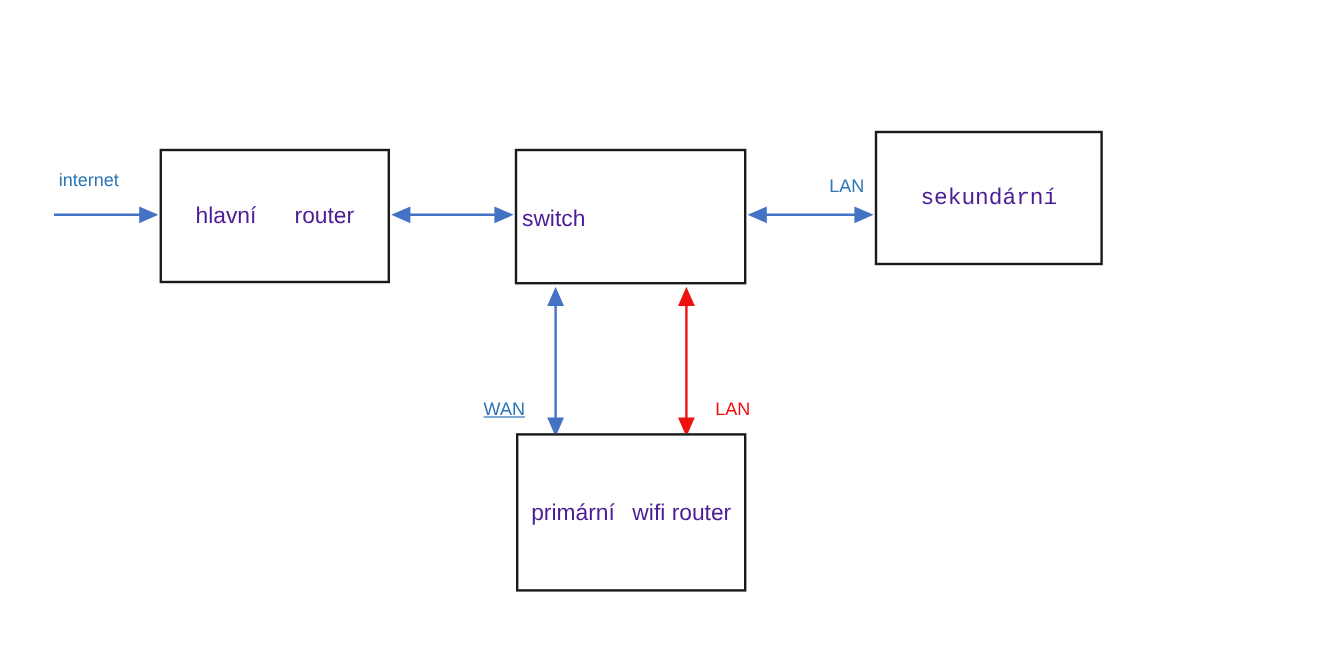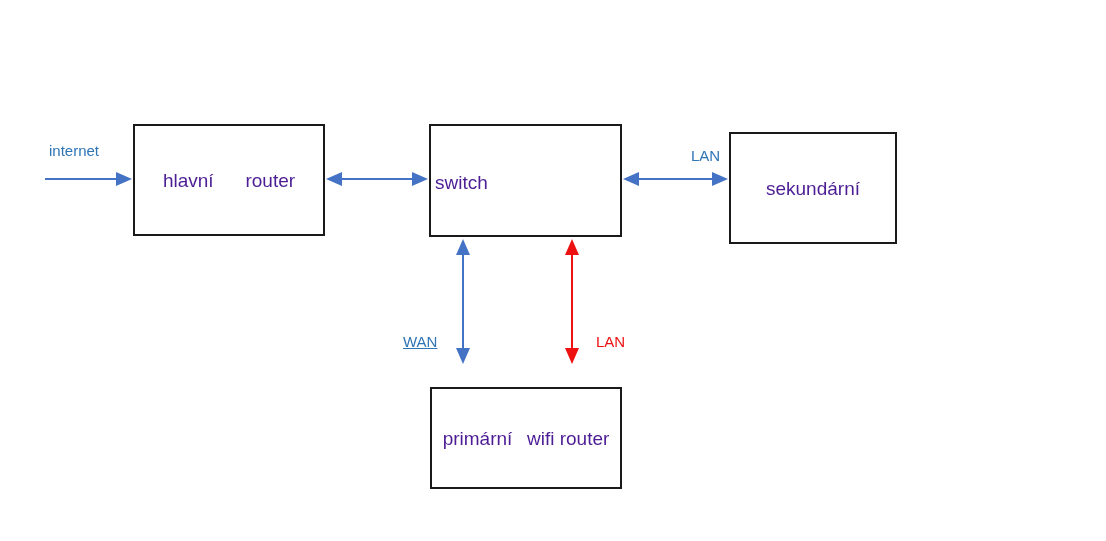--- a/index.html
+++ b/index.html
@@ -32,22 +32,22 @@
     justify-content: space-evenly;
     align-items: center;
     text-align: center;
     color: #4c1d95;
     font-size: 19px;
     line-height: 1;
   }
   .node .line { padding: 2px 4px; }
   .node-main      { left: 133px; top: 124px; width: 192px; height: 112px; }
   .node-switch    { left: 429px; top: 124px; width: 193px; height: 113px; justify-content: flex-start; padding-top: 4px; }
-  .node-secondary { left: 729px; top: 132px; width: 168px; height: 112px; }
-  .node-primary   { left: 430px; top: 387px; width: 192px; height: 102px; }
+  .node-secondary { left: 729px; top: 109px; width: 190px; height: 112px; font-family: Liberation Mono, monospace; }
+  .node-primary   { left: 430px; top: 361px; width: 192px; height: 132px; }
   .wire-label {
     position: absolute;
     font-size: 15px;
     line-height: 1;
     white-space: nowrap;
   }
   .lbl-blue { color: #2E75B6; }
   .lbl-red  { color: #EE1111; }
   .lbl-internet   { left: 49px;  top: 143px; text-align: center; }
   .lbl-lan-top    { left: 691px; top: 148px; }

